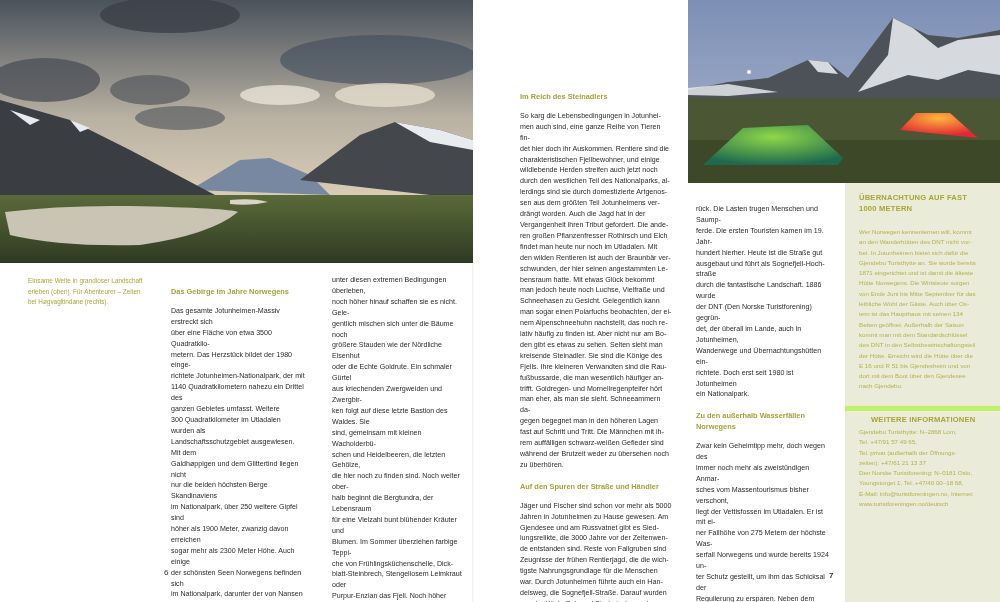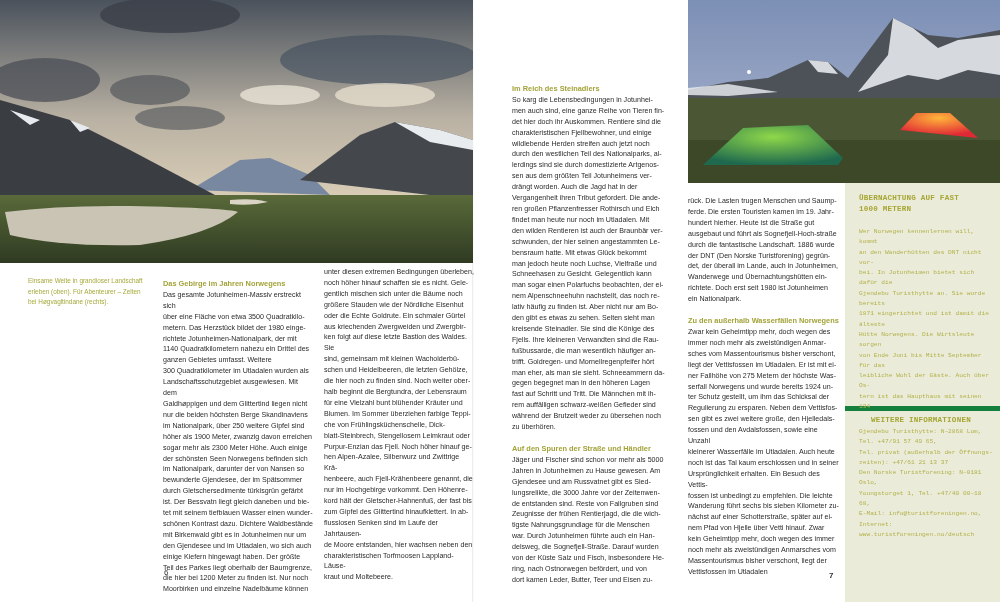--- a/index.html
+++ b/index.html
@@ -12,36 +12,36 @@
             background:linear-gradient(to right,#e8e8e8,#ffffff); }
 
   
   .photo { position:absolute; overflow:hidden; }
   .photo svg { display:block; width:100%; height:100%; }
   #photo-left { left:0; top:0; width:473px; height:263px; }
   #photo-right { left:688px; top:0; width:312px; height:183px; }
 
   
   .col { position:absolute; font-size:7.1px; line-height:10.9px; color:#2b2b2b; text-align:left; }
-  .col p { margin:0; white-space:pre-line; }
+  .col p { margin:8px; white-space:pre-line; }
   .heading { color:#a3a33a; font-weight:bold; font-size:7.4px; line-height:10.9px; margin:0; }
   .heading.gap { margin-top:11px; }
   .caption { position:absolute; left:28px; top:276px; width:132px; font-size:6.4px; line-height:10.5px;
              color:#a7a93c; white-space:pre-line; }
   #col1 { left:163px; top:279px; width:150px; }
   #col2 { left:324px; top:267px; width:150px; }
   #col3 { left:512px; top:84px; width:168px; }
   #col4 { left:688px; top:196px; width:152px; }
 
   .page-num { position:absolute; font-size:8px; color:#333; }
   #pagenum-left { left:164px; top:568px; }
   #pagenum-right { left:829px; top:571px; font-weight:bold; }
 
   
-  .sidebar { position:absolute; left:845px; top:183px; width:155px; height:419px; background:#15803d;font-family:Liberation Mono, monospace; }
+  .sidebar { position:absolute; left:845px; top:183px; width:155px; height:419px; background:#bef264; }
   .sidebar .box { position:absolute; left:0; width:155px; background:#ebebd9; }
   #box1 { top:0; height:223px; }
   #box2 { top:228px; height:191px; }
   .sb-title { position:absolute; left:14px; color:#a6a635; font-weight:bold; font-size:7.6px; line-height:10.5px;
               text-transform:uppercase; letter-spacing:0.2px; white-space:pre-line; }
   .sb-text { position:absolute; left:14px; width:136px; color:#b2b24c; font-size:6.2px; line-height:10.3px;
              white-space:pre-line; }
   #box1 .sb-title { top:10px; }
   #box1 .sb-text { top:44px; }
   #box2 .sb-title { top:4px;margin-left:12px; }
@@ -115,21 +115,21 @@
     <polygon points="15,165 55,128 120,125 155,158 150,165" fill="url(#greenTent)"></polygon>
     <polygon points="212,130 228,113 262,113 290,138" fill="url(#redTent)"></polygon>
   </svg>
 </div>
 
 <div class="caption">Einsame Weite in grandioser Landschaft
 erleben (oben). Für Abenteurer – Zelten
 bei Høgvagltindane (rechts).</div>
 
 <div class="col" id="col1">
-  <p class="heading">Das Gebirge im Jahren Norwegens</p>
+  <p class="heading">Das Gebirge im Jahre Norwegens</p>
   <p>Das gesamte Jotunheimen-Massiv erstreckt sich
 über eine Fläche von etwa 3500 Quadratkilo-
 metern. Das Herzstück bildet der 1980 einge-
 richtete Jotunheimen-Nationalpark, der mit
 1140 Quadratkilometern nahezu ein Drittel des
 ganzen Gebietes umfasst. Weitere
 300 Quadratkilometer im Utladalen wurden als
 Landschaftsschutzgebiet ausgewiesen. Mit dem
 Galdhøppigen und dem Glittertind liegen nicht
 nur die beiden höchsten Berge Skandinaviens

